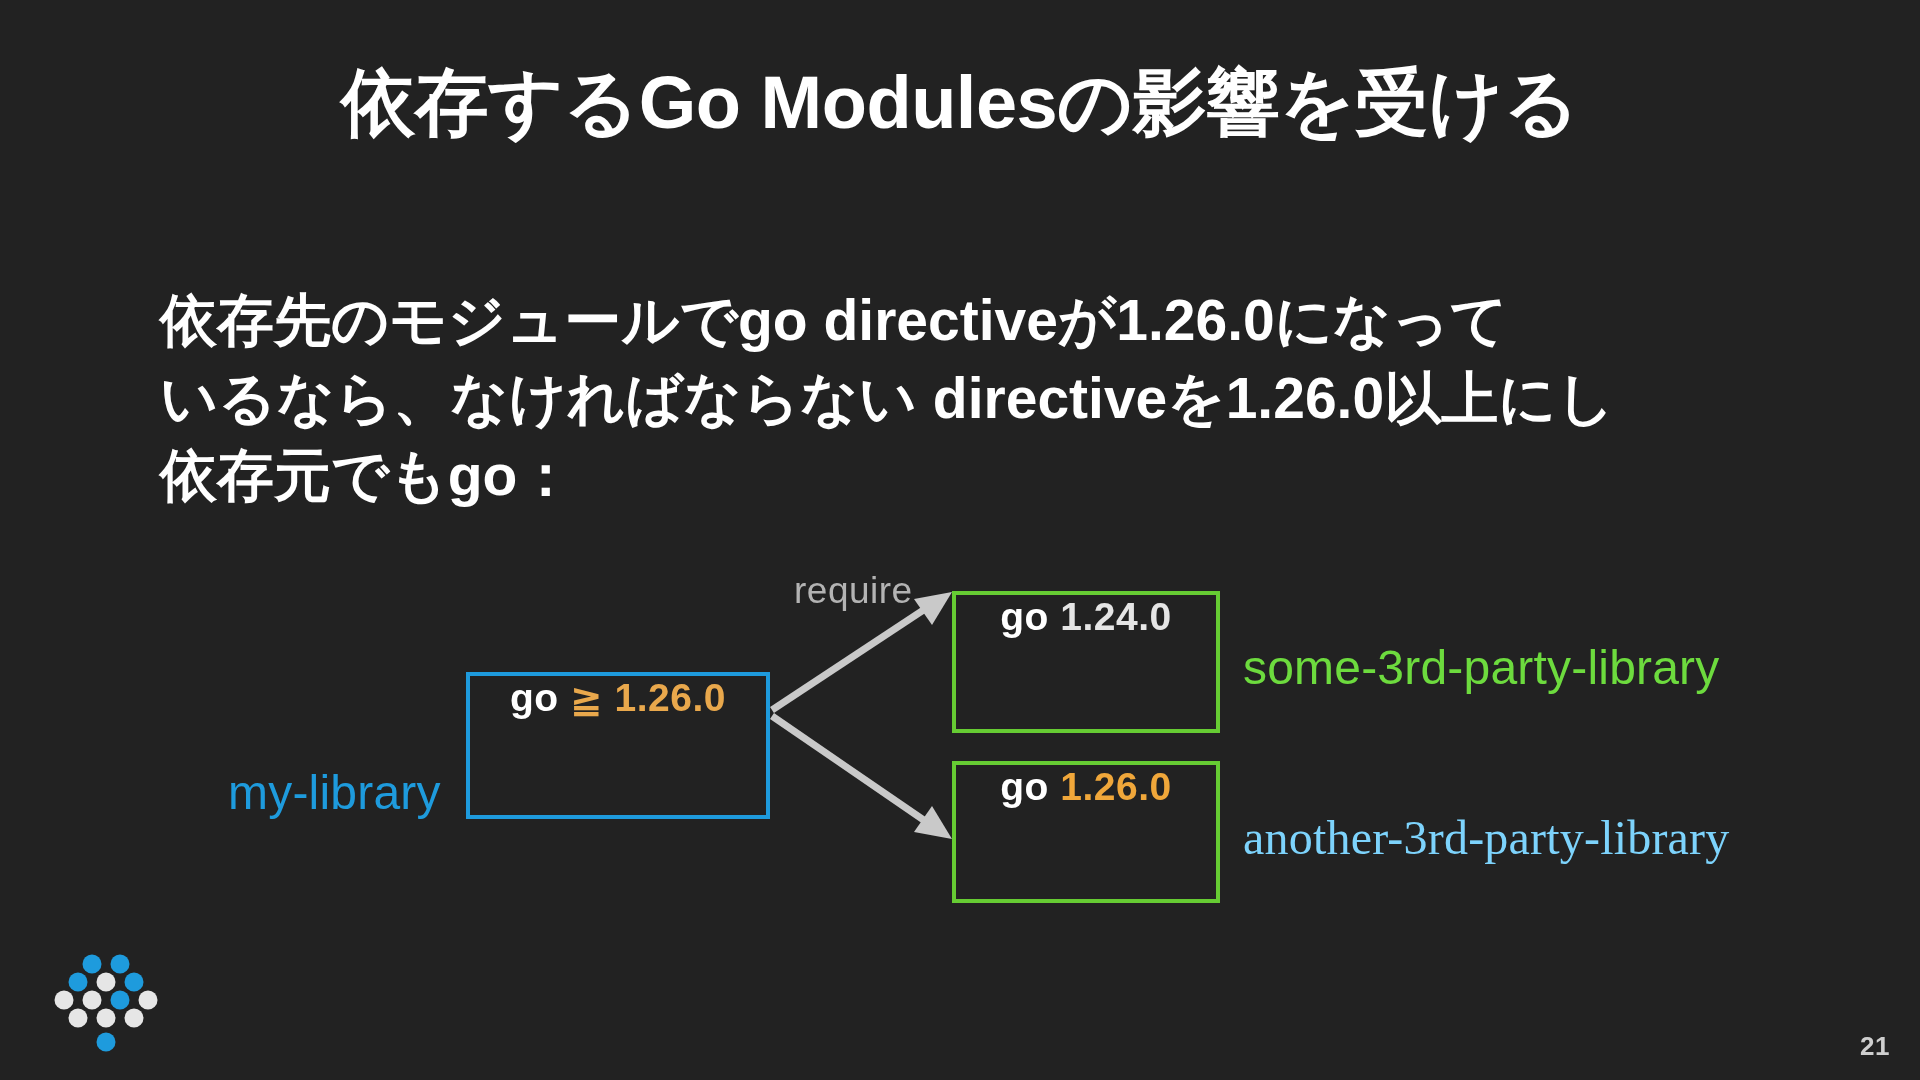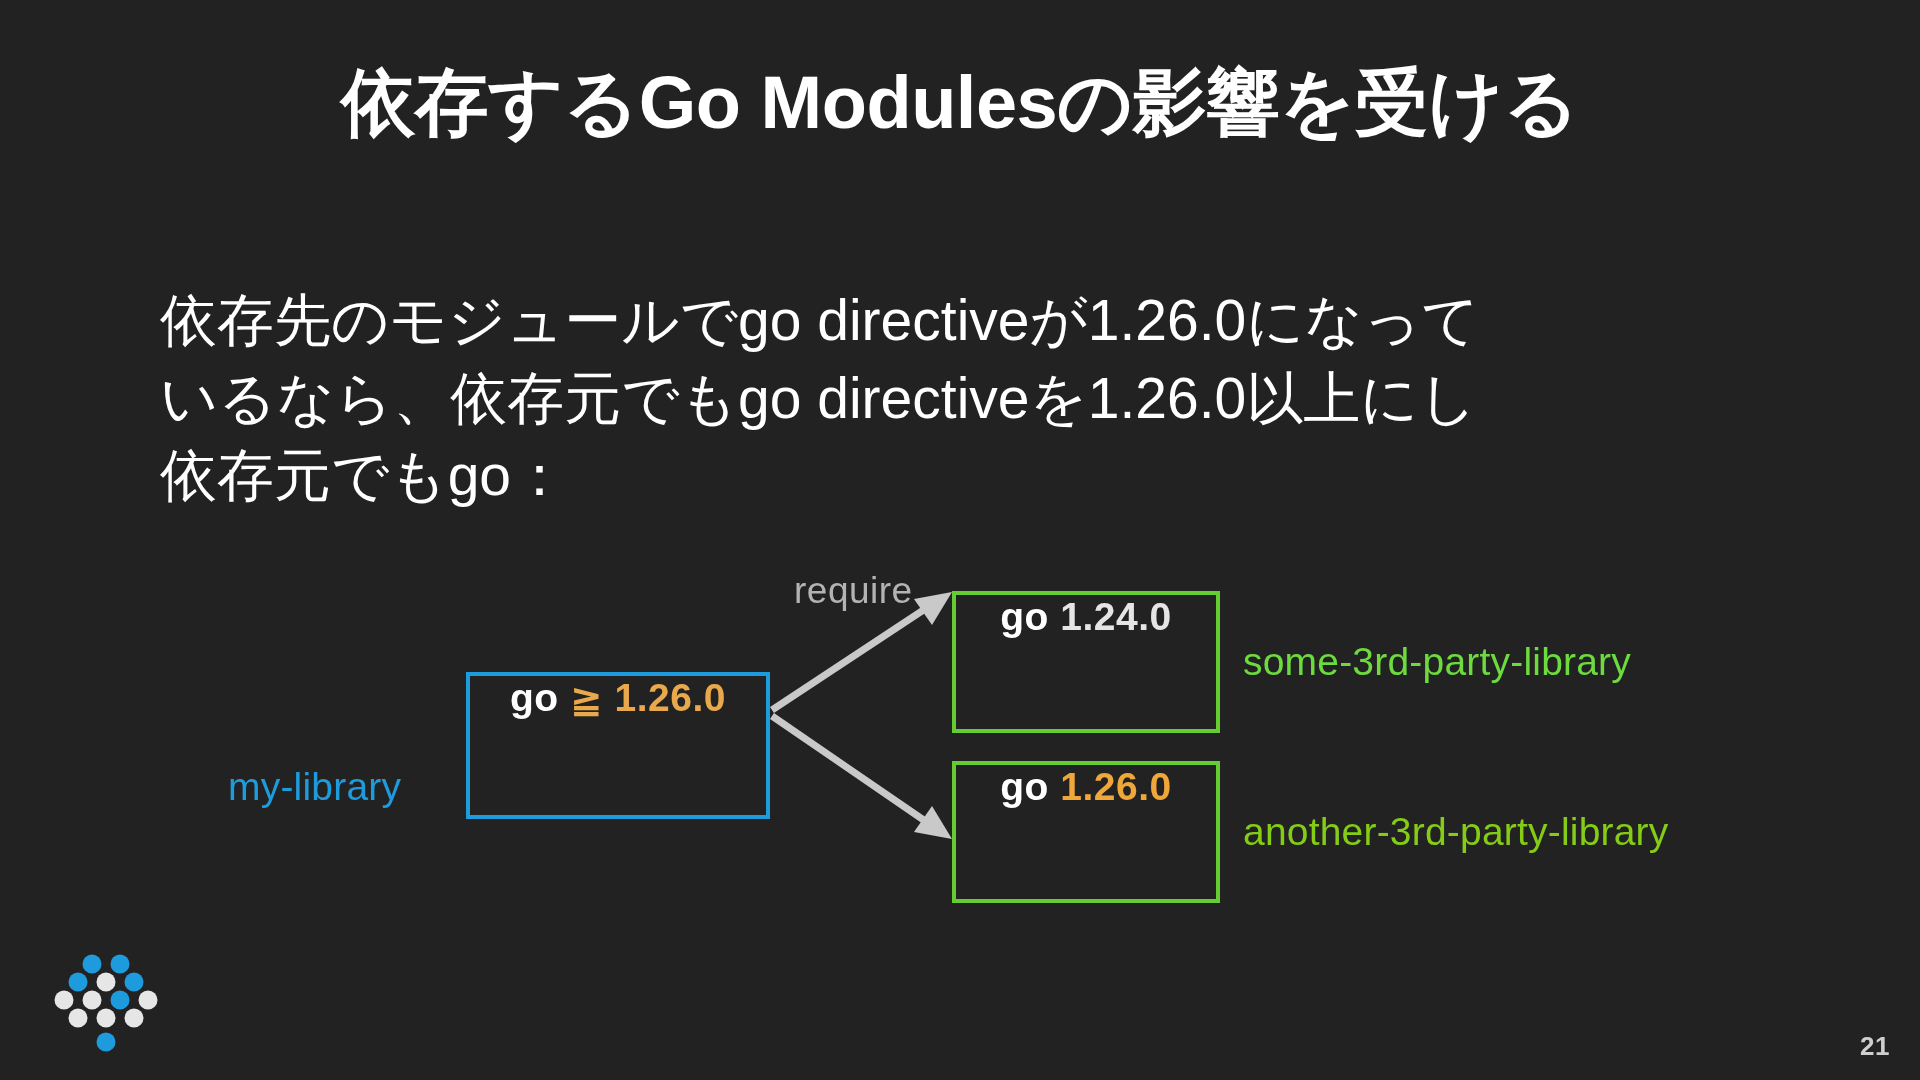--- a/index.html
+++ b/index.html
@@ -34,21 +34,21 @@
   }
 
   
   .body-text {
     position: absolute;
     left: 160px;
     top: 282px;
     width: 1660px;
     color: #ffffff;
     font-size: 57px;
-    font-weight: 400;
+    font-weight: 700;
     line-height: 1.36;
   }
   .body-text .line { white-space: nowrap; }
 
   
   .diagram {
     position: absolute;
     left: 0;
     top: 0;
     width: 1920px;
@@ -110,40 +110,41 @@
     border: 4px solid #66cc33;
   }
 
   .ver-orange { color: #e9a84c; }
   .ver-orange-strong { color: #f0a73a; }
   .ver-white { color: #e5e5e5; }
   .go-kw { color: #ffffff; }
 
   .side-label {
     position: absolute;
-    font-size: 39px;
+    font-size: 48px;
     font-weight: 400;
     letter-spacing: 0.2px;
     white-space: nowrap;
   }
   .label-my-library {
     left: 228px;
     top: 765px;
     color: #1e9bdd;
     text-align: left;
   }
   .label-some {
     left: 1243px;
     top: 640px;
     color: #6ddb3e;
   }
   .label-another {
     left: 1243px;
     top: 810px;
-    color: #84cc16;
+    color: #7dd3fc;
+    font-family: Liberation Serif, serif;
   }
 
   
   .logo {
     position: absolute;
     left: 50px;
     top: 950px;
     width: 115px;
     height: 112px;
   }
@@ -162,21 +163,21 @@
 </style>
 </head>
 <body>
 
 <div class="slide">
 
   <div class="title">依存するGo Modulesの影響を受ける</div>
 
   <div class="body-text">
     <div class="line">依存先のモジュールでgo directiveが1.26.0になって</div>
-    <div class="line">いるなら、依存元でもgo directiveを1.26.0以上にし</div>
+    <div class="line">いるなら、なければならない directiveを1.26.0以上にし</div>
     <div class="line">依存元でもgo：</div>
   </div>
 
   <div class="diagram">
 
     <div class="require-label">require</div>
 
     <svg class="arrow-svg" viewBox="0 0 340 300" xmlns="http://www.w3.org/2000/svg">
 
       <g>

